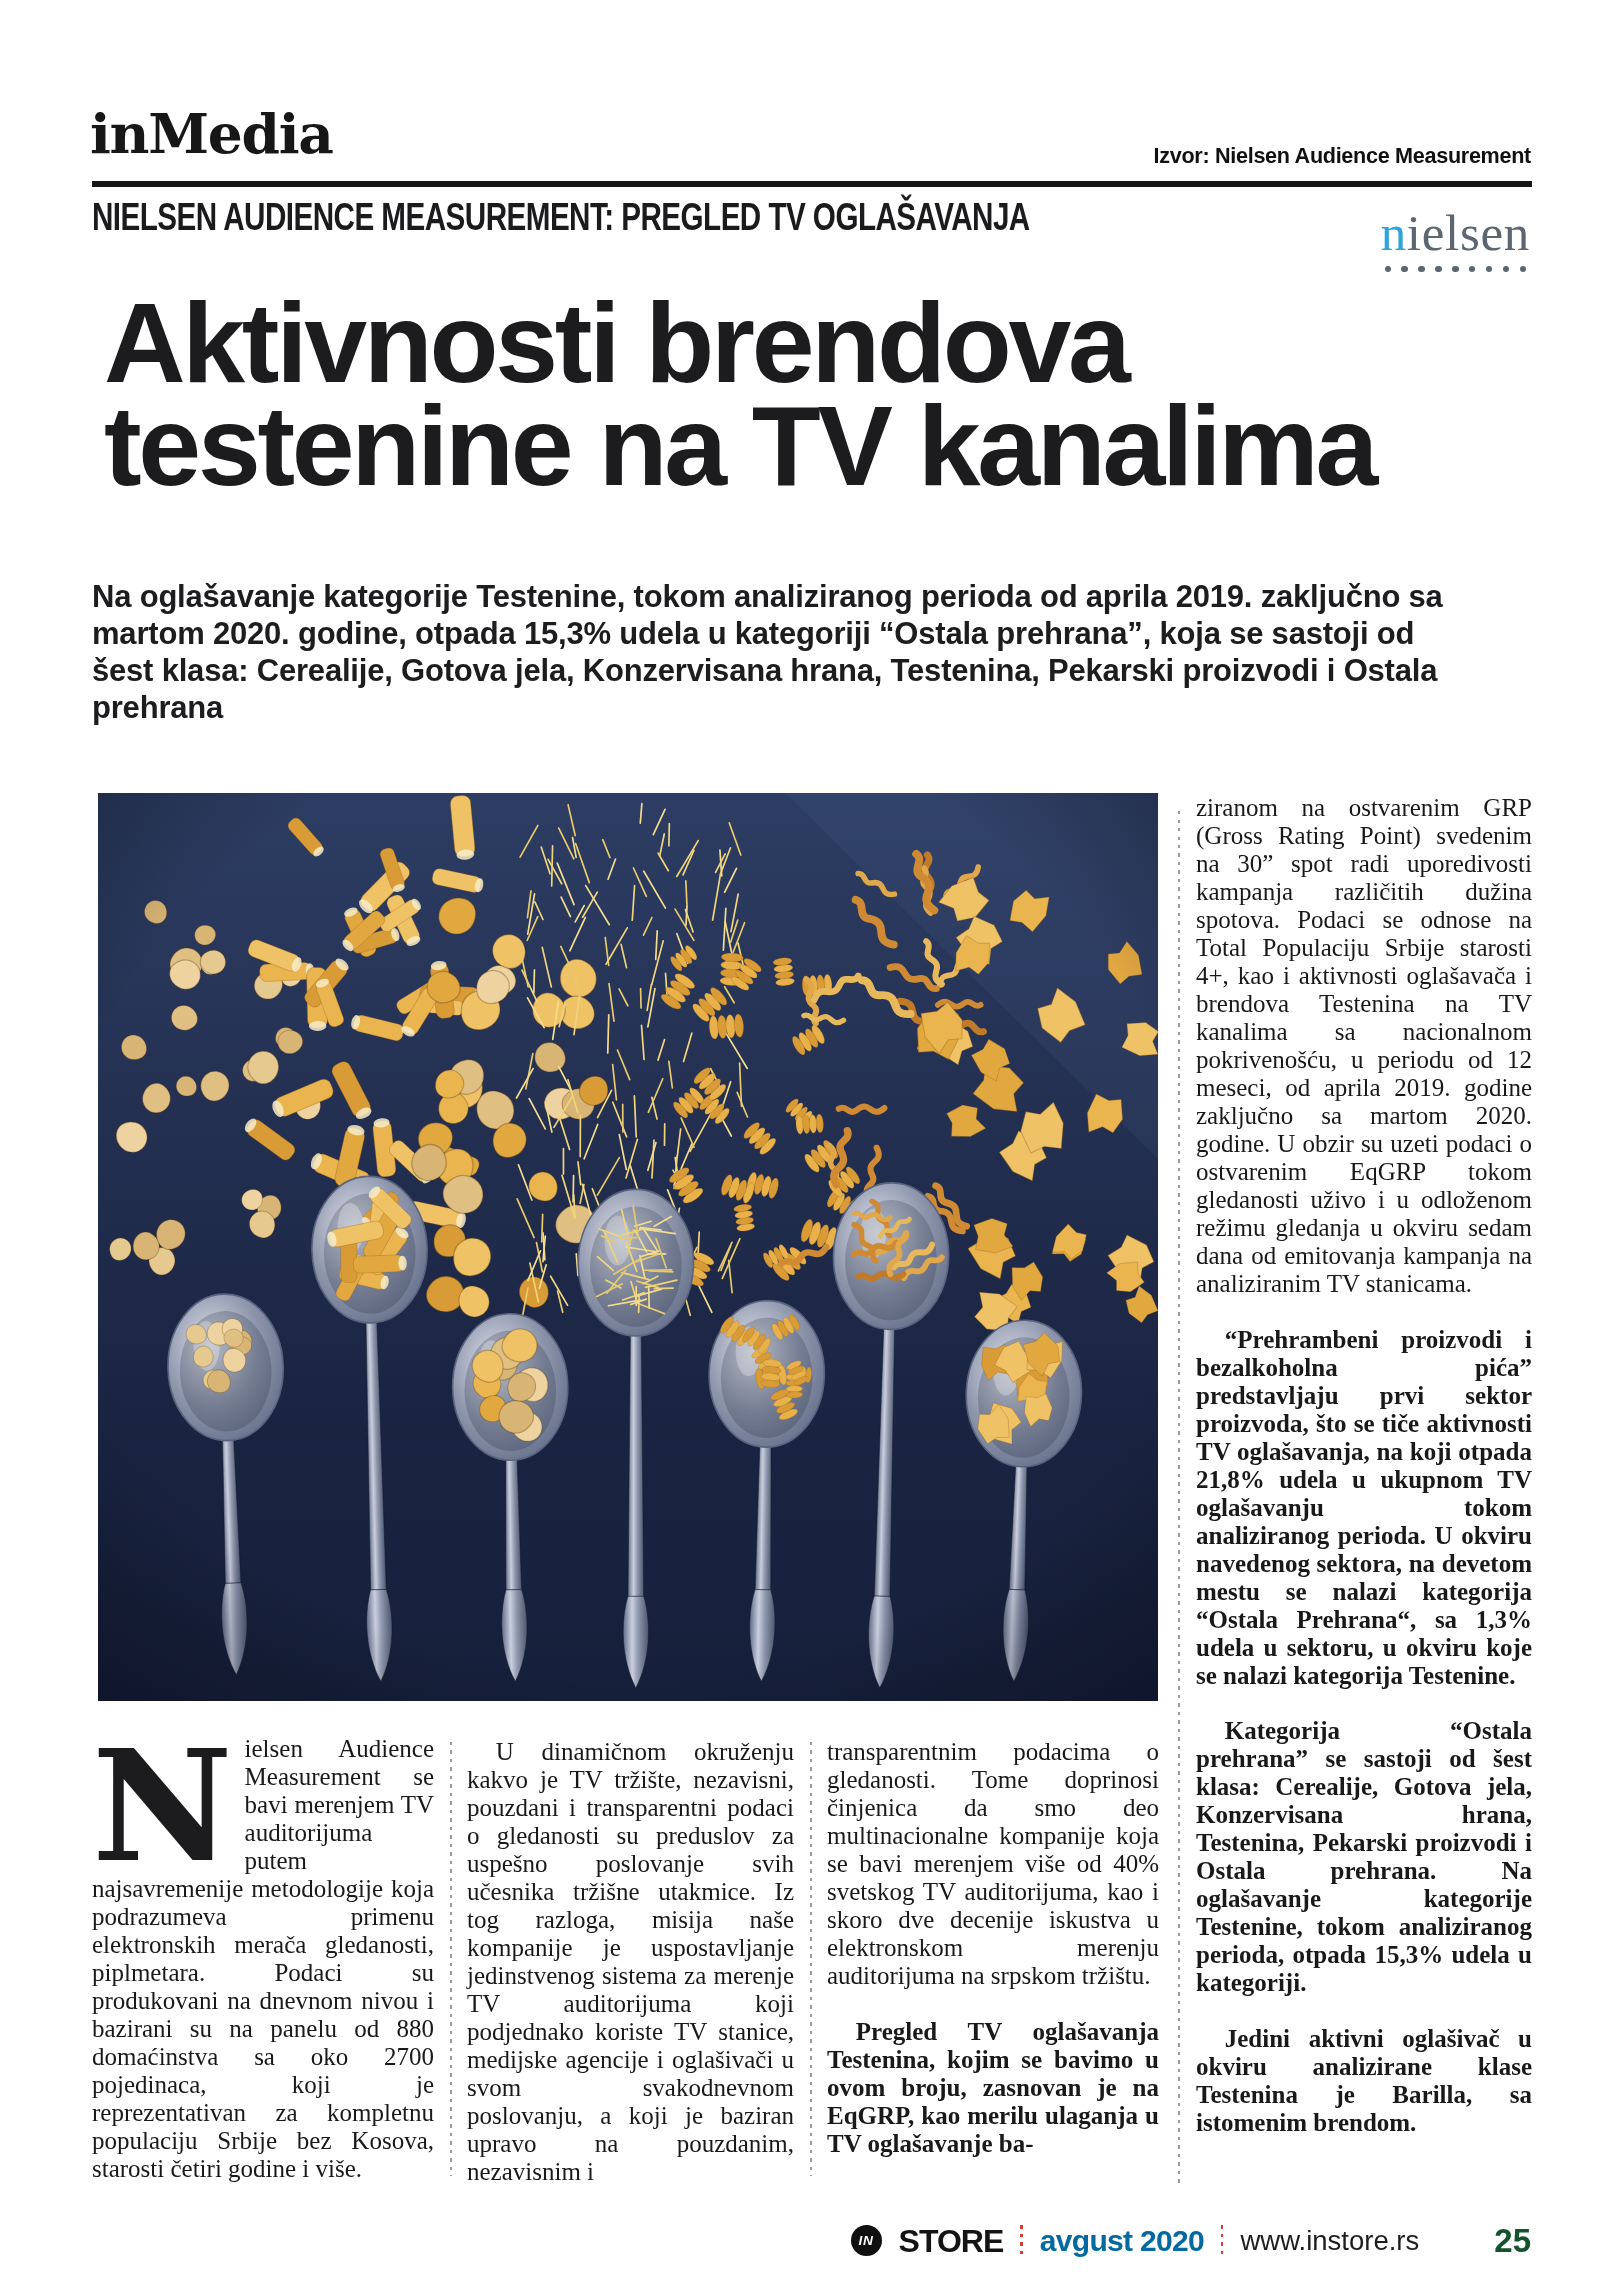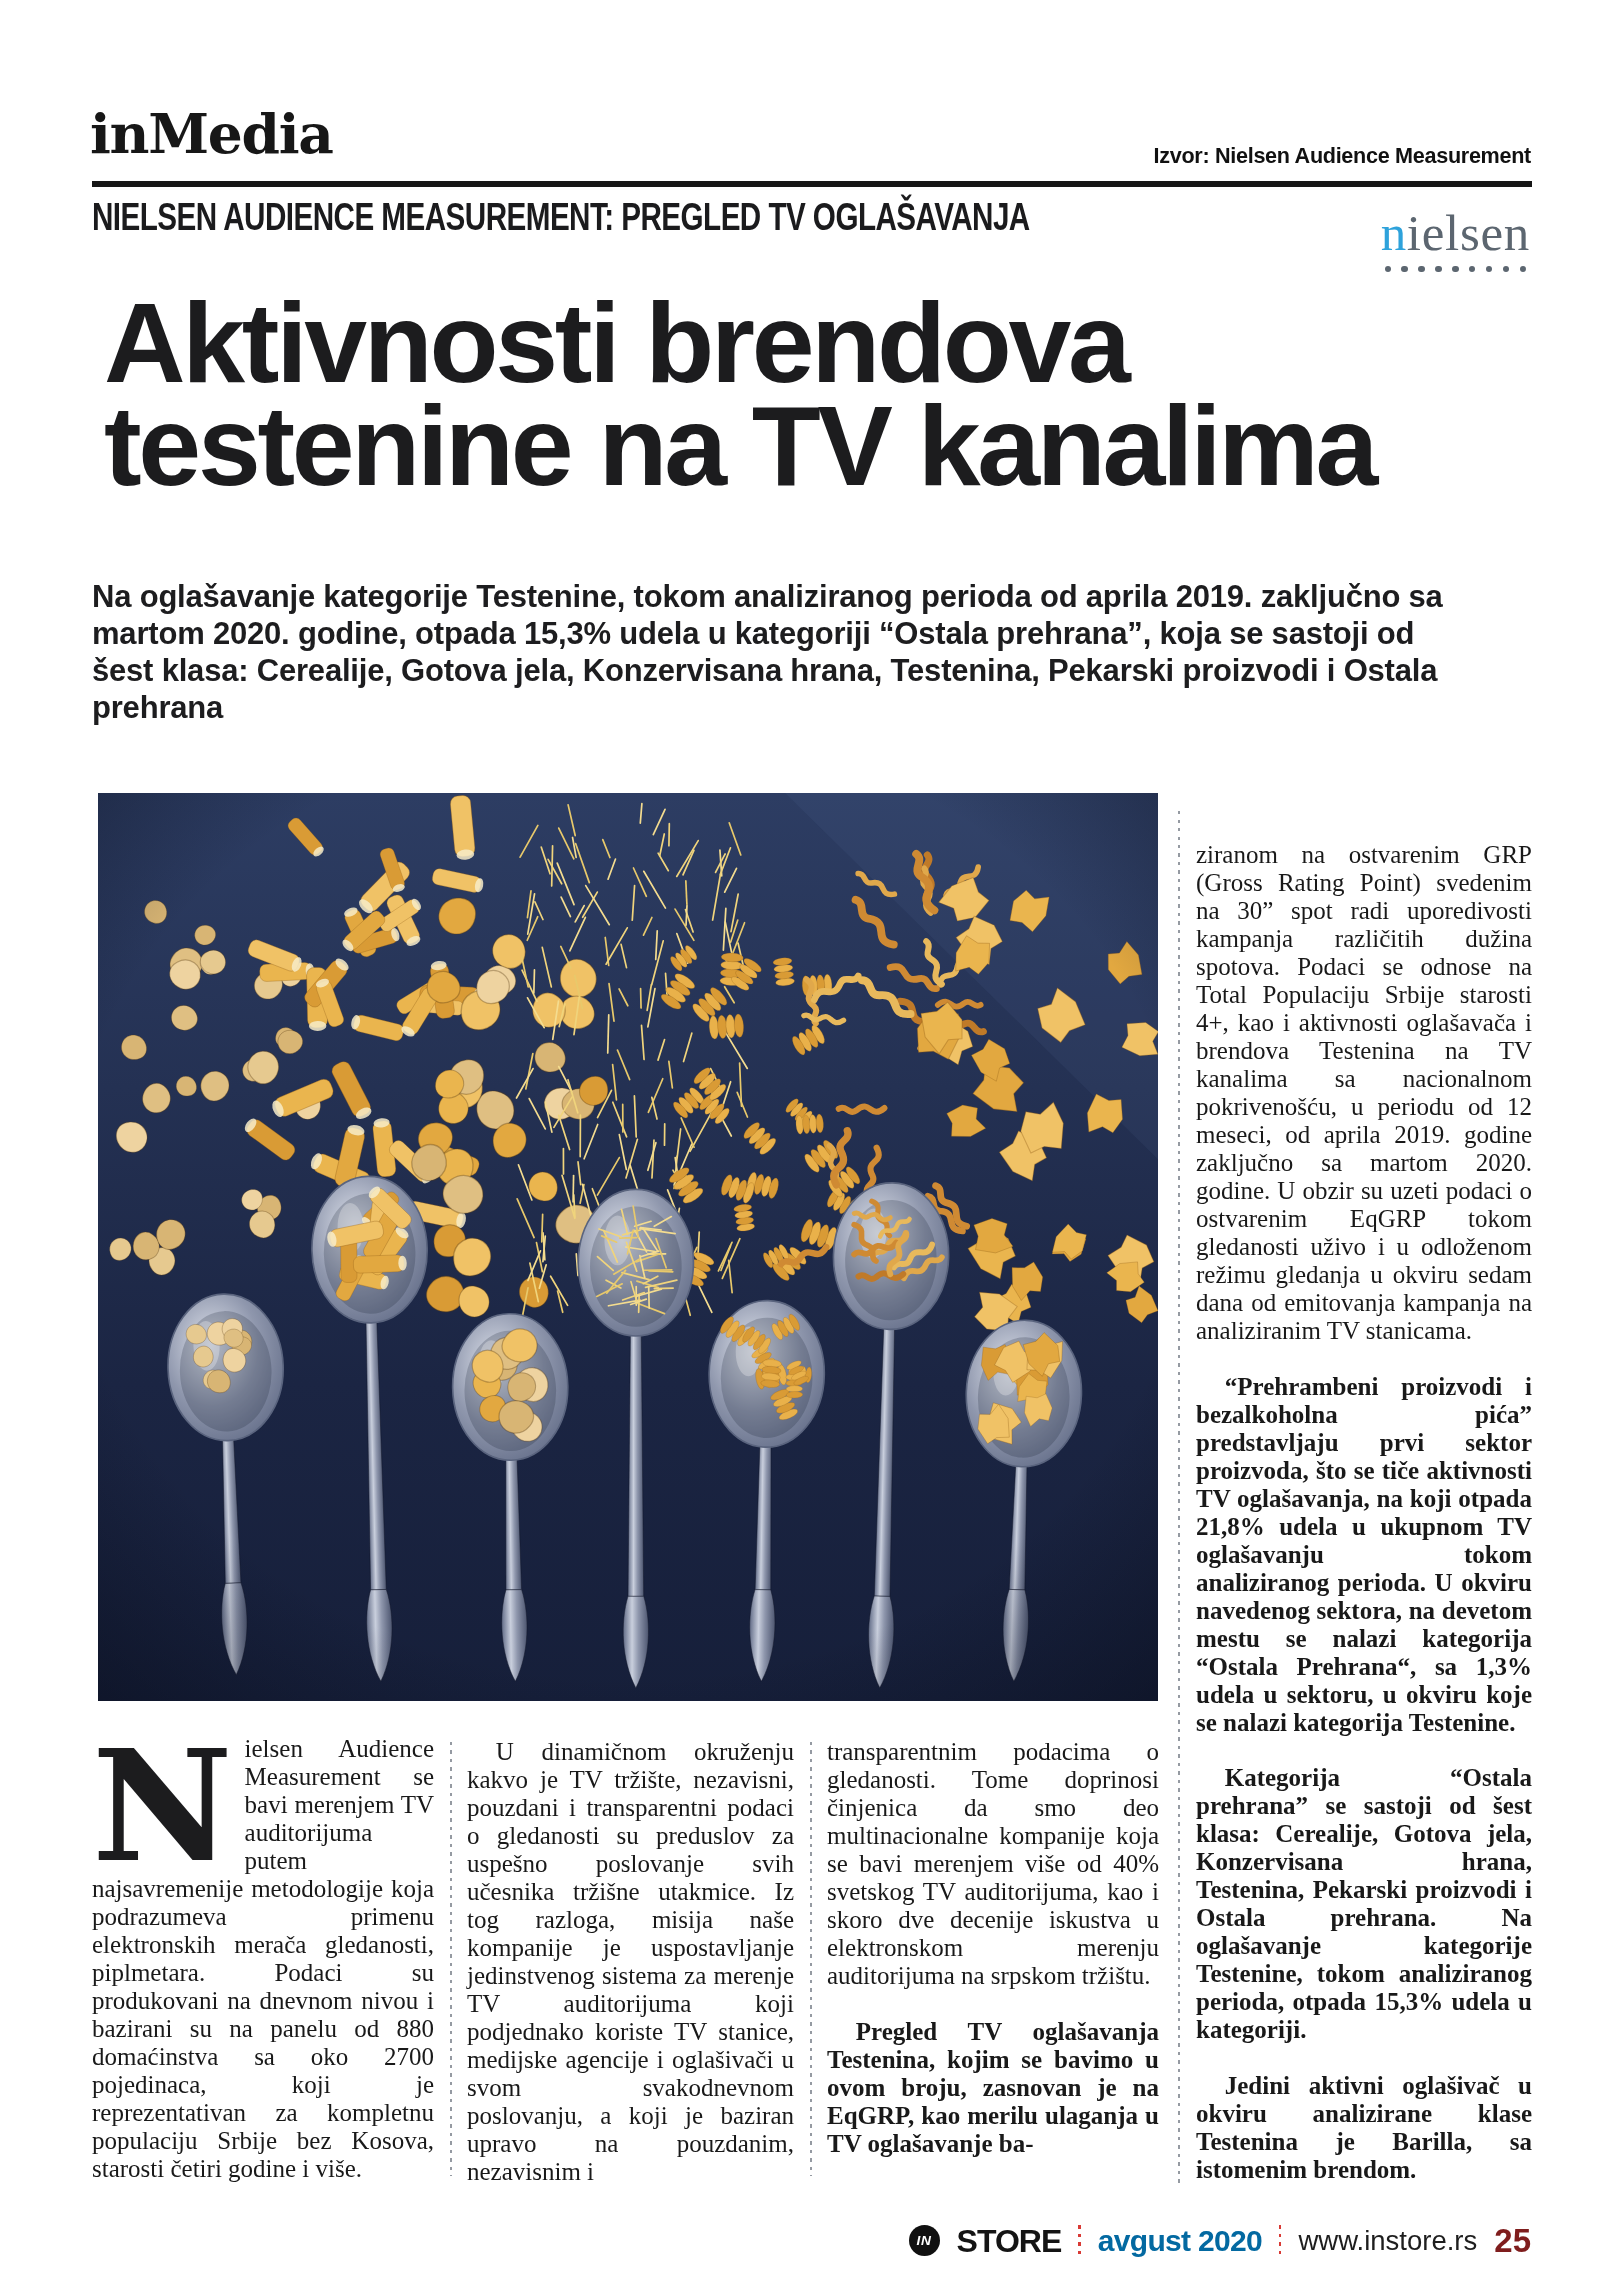--- a/index.html
+++ b/index.html
@@ -27,39 +27,39 @@
   .photo svg{display:block;width:100%;height:100%;}
   
   .bodycol{position:absolute;font:400 25px/28px "Liberation Serif",serif;color:#191919;
            text-align:justify;}
   .bodycol p{margin:0;}
   .bodycol p + p{margin-top:27.5px;text-indent:1.15em;font-weight:bold;}
   .indent-first p:first-child{text-indent:1.15em;font-family:Liberation Serif, serif;}
   #col1{left:92px;top:1735px;width:342px;height:458px;}
   #col2{left:467px;top:1738px;width:327px;height:455px;}
   #col3{left:827px;top:1738px;width:332px;height:455px;}
-  #col4{left:1196px;top:841px;width:336px;height:1387px;}
+  #col4{left:1196px;top:794px;width:336px;height:1387px;}
   .dropcap{float:left;font:700 154px/0.8 "DejaVu Serif",serif;color:#1c1c1e;
            margin:9.2px 11.8px 0 0;}
   .vrule{position:absolute;width:2px;
          background-image:repeating-linear-gradient(to bottom,#959aa2 0 3.3px,transparent 3.3px 8.5px);}
   #vrule-right{left:1178px;top:811px;height:1374px;}
   #vrule-1{left:450px;top:1742px;height:434px;}
   #vrule-2{left:810px;top:1742px;height:434px;}
   
   .footer{position:absolute;right:92px;top:2224px;display:flex;align-items:center;gap:17px;}
   .in-badge{width:31px;height:31px;border-radius:50%;background:#101010;color:#fff;
             display:flex;align-items:center;justify-content:center;
             font:700 13.7px/1 "Liberation Sans",sans-serif;letter-spacing:0.7px;}
   .store{font:700 32px/1 "Liberation Sans",sans-serif;letter-spacing:-1px;color:#141414;}
   .red-sep{width:2.6px;height:31px;
            background-image:repeating-linear-gradient(to bottom,#d93a35 0 3.9px,transparent 3.9px 8.5px);}
   .issue{font:700 30px/1 "Liberation Sans",sans-serif;letter-spacing:-0.7px;color:#0369a1;}
   .site{font:400 27.5px/1 "Liberation Sans",sans-serif;color:#1e1e1e;text-decoration:none;}
-  .pageno{font:700 33px/1 "Liberation Sans",sans-serif;color:#7f1d1d;}
+  .pageno{font:700 33px/1 "Liberation Sans",sans-serif;margin-left:58px;color:#14532d;}
 </style>
 </head>
 <body>
 
 <div class="page">
 
   <div class="brand">inMedia</div>
   <div class="source">Izvor: Nielsen Audience Measurement</div>
   <div class="rule"></div>
   <div class="kicker">NIELSEN AUDIENCE MEASUREMENT: PREGLED TV OGLAŠAVANJA</div>

